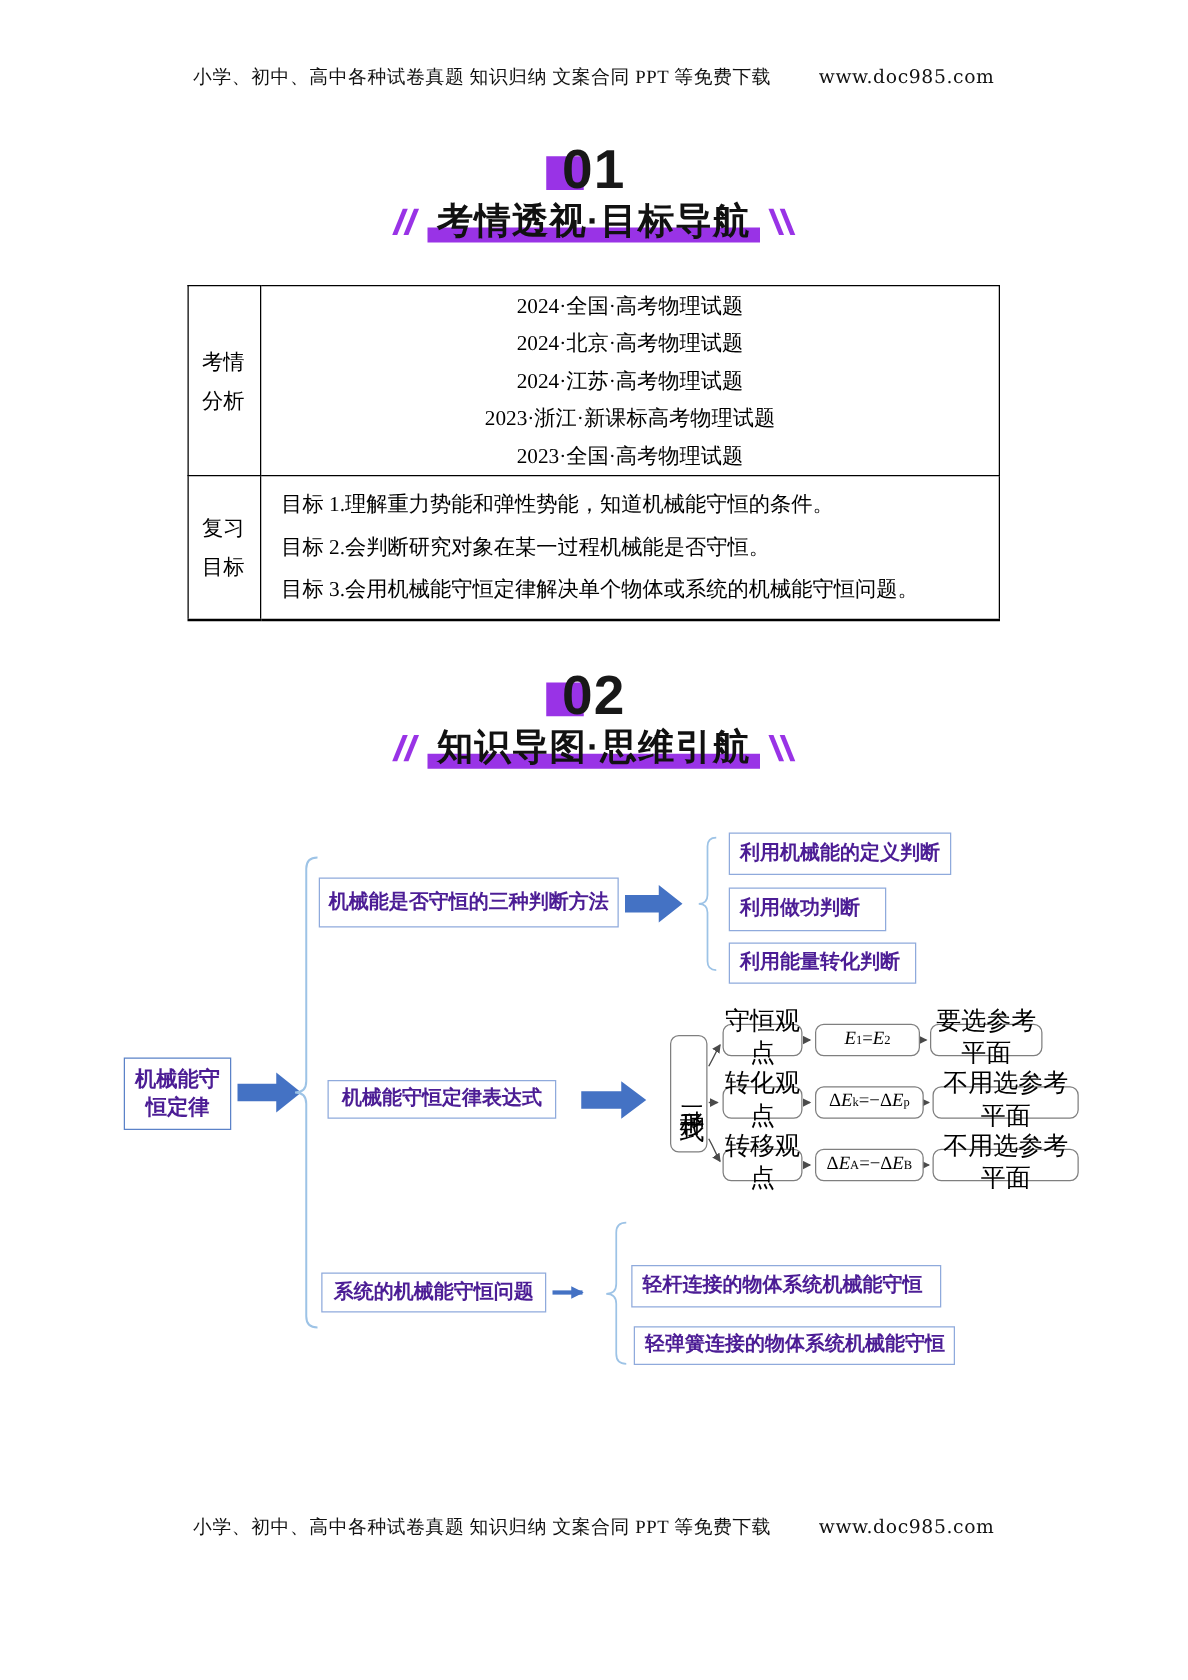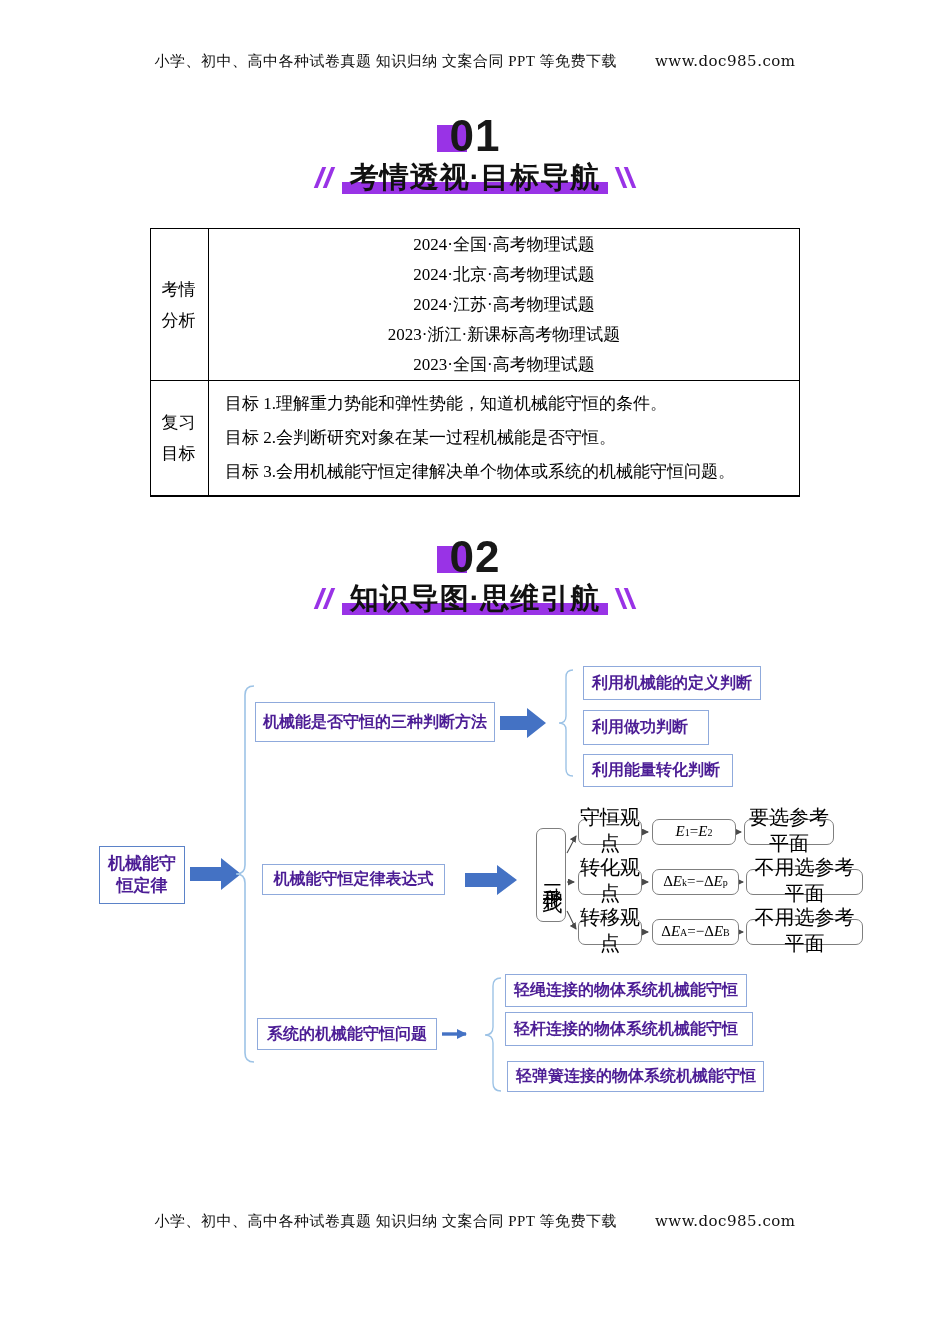--- a/index.html
+++ b/index.html
@@ -233,20 +233,19 @@
     <span>Δ</span>
       <i>E</i>
       <sub>A</sub>
       <span>=−Δ</span>
       <i>E</i>
       <sub>B</sub>
   </div>
   <div class="mm-box mm-round" style="left:746px; top:273px; width:117px; height:26px;">不用选参考平面</div>
 
   <div class="mm-box mm-branch" style="left:257px; top:372px; width:180px; height:32px;">系统的机械能守恒问题</div>
-  <div class="mm-box mm-leaf align-left" style="left:505px; top:328px; width:242px; height:33px;">轻绳连接的物体系统机械能守恒</div>
   <div class="mm-box mm-leaf align-left" style="left:505px; top:366px; width:248px; height:34px;">轻杆连接的物体系统机械能守恒</div>
   <div class="mm-box mm-leaf align-left" style="left:507px; top:415px; width:257px; height:31px;">轻弹簧连接的物体系统机械能守恒</div>
 </div>
 
 <div id="footer-line" class="watermark">
   <span>小学、初中、高中各种试卷真题 知识归纳  文案合同  PPT 等免费下载</span><span class="wm-url">www.doc985.com</span>
 </div>
 
 </body></html>

